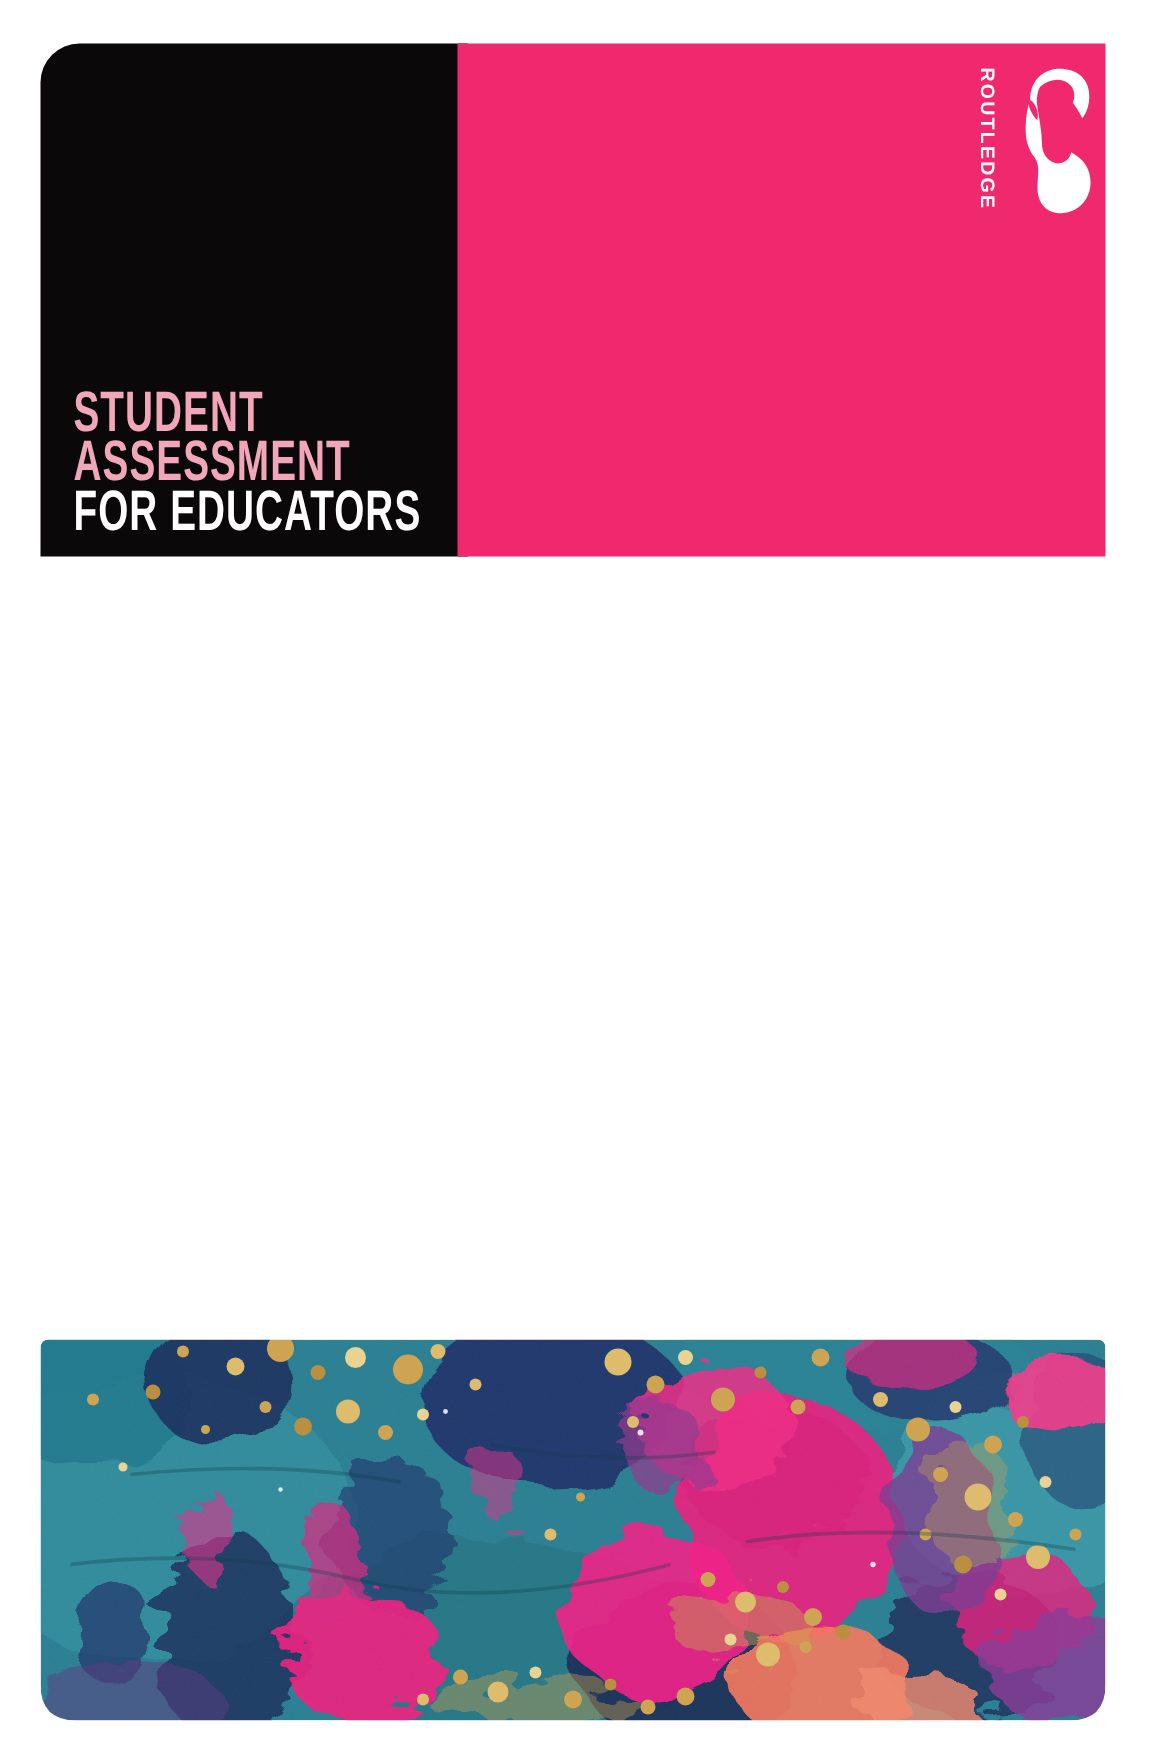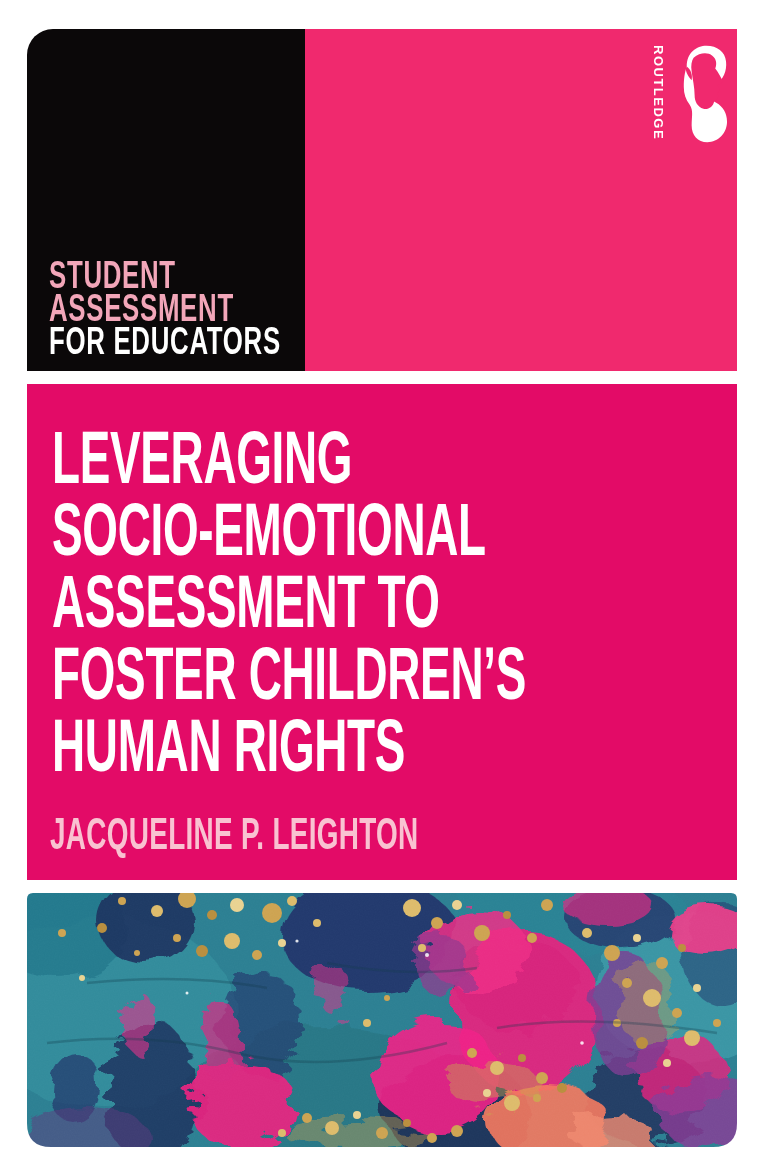--- a/index.html
+++ b/index.html
@@ -82,30 +82,20 @@
 
         <path fill="#FFFFFF" d="M15 24 C15 10 25 3 35 3 C46 3 54 9 55 19 C56 29 52 37 45 42 C40 45 37 47 37 51 C37 55 40 58 45 61 C52 65 56 72 56 80 C56 92 47 101 36 101 C26 101 20 94 20 84 C20 75 22 69 18 63 C14 58 12 52 12 45 C12 36 13 30 15 24 Z"></path>
 
         <path fill="var(--publisher-pink,#F0296E)" d="M22 15 C28 10 36 9 41 13 C45 16 46 21 44 26 C47 30 50 35 52 40 L46 43 C49 46 49 49 46 51 C48 54 47 58 43 59 C42 65 37 68 32 67 C26 65 23 60 23 53 C23 45 21 37 20 29 C19 23 20 18 22 15 Z"></path>
 
         <path fill="var(--publisher-pink,#F0296E)" d="M15 24 C19 27 21 32 20 38 C17 35 14 30 14 26 Z"></path>
       </svg>
     </div>
   </div>
 
-  <div class="block block-main">
-    <h1 class="title">
-      <span class="t-line">LEVERAGING</span>
-      <span class="t-line">SOCIO-EMOTIONAL</span>
-      <span class="t-line">ASSESSMENT TO</span>
-      <span class="t-line">FOSTER CHILDREN’S</span>
-      <span class="t-line">HUMAN RIGHTS</span>
-    </h1>
-    <div class="author">JACQUELINE P. LEIGHTON</div>
-  </div>
 
   <div class="block artwork">
     <svg viewBox="0 0 710 254" preserveAspectRatio="none" aria-hidden="true">
       <defs>
         <clipPath id="artclip">
           <path d="M0 6 Q0 0 6 0 H704 Q710 0 710 6 V230 Q710 254 686 254 H24 Q0 254 0 230 Z"></path>
         </clipPath>
         <filter id="rough" x="-25%" y="-25%" width="150%" height="150%">
           <feTurbulence type="fractalNoise" baseFrequency="0.018 0.035" numOctaves="3" seed="7" result="n"></feTurbulence>
           <feDisplacementMap in="SourceGraphic" in2="n" scale="24"></feDisplacementMap>

